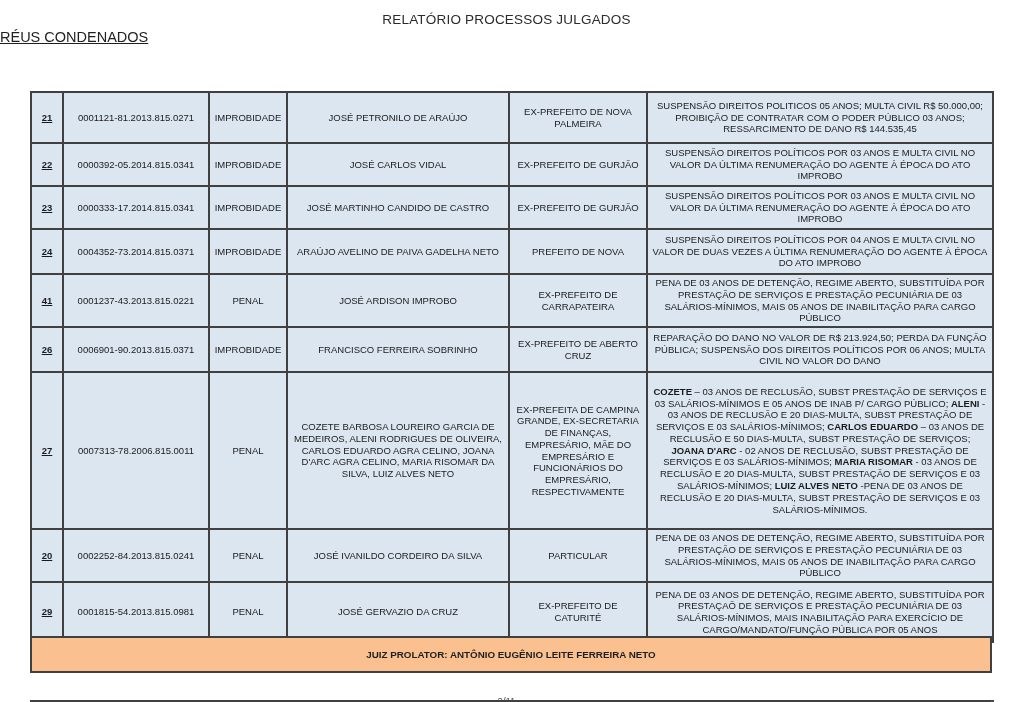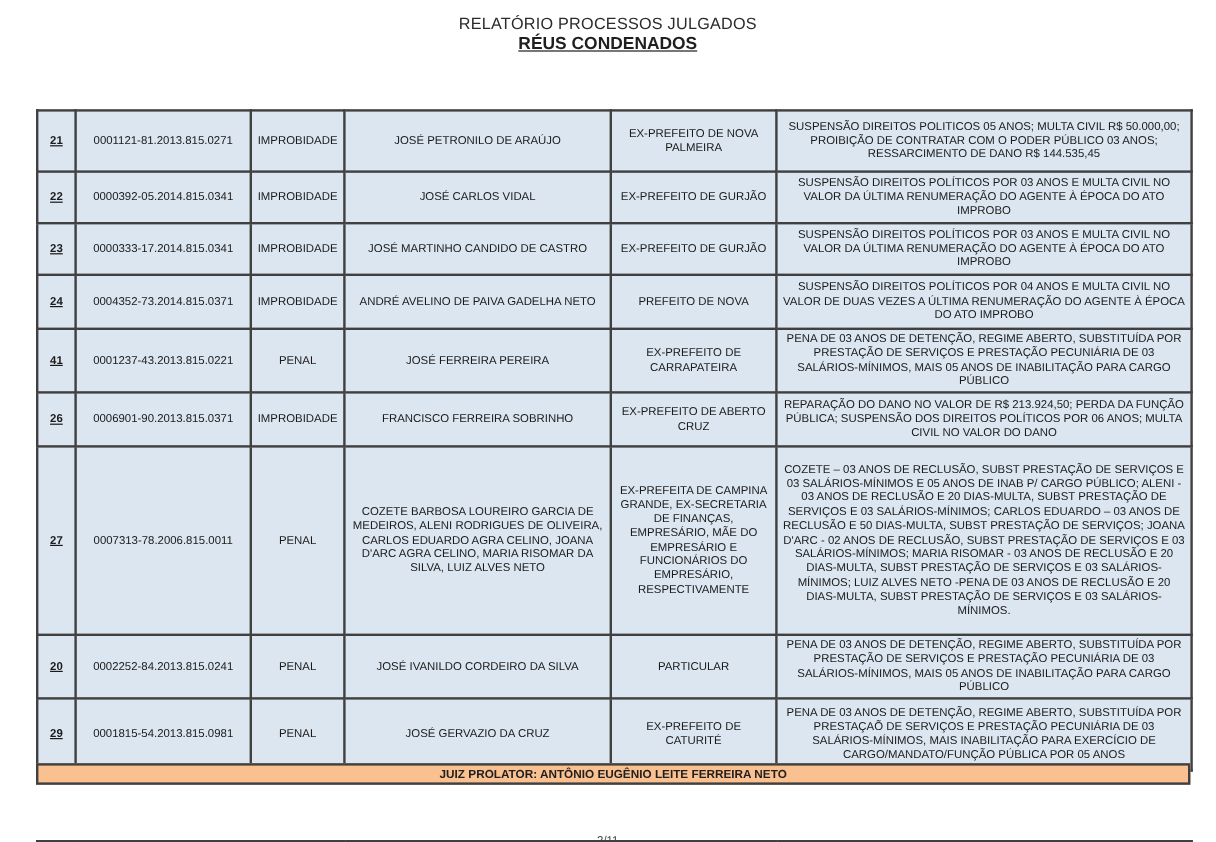--- a/index.html
+++ b/index.html
@@ -7,35 +7,35 @@
   .page {
     position:relative; width:1013px; height:702px; background:#ffffff;
     overflow:hidden; font-family:"Liberation Sans", sans-serif; color:#1a1a1a;border-radius:23px;
   }
   .title {
     position:absolute; top:12px; left:0; width:100%;
     text-align:center; font-size:13.5px; color:#2b2b2b; letter-spacing:0.2px;
   }
   .subtitle {
     position:absolute; top:29px; left:0; width:100%;
-    text-align:center; font-size:14.5px; font-weight:bold; text-decoration:underline; color:#1f1f1f;
+    text-align:left; font-size:14.5px; font-weight:normal; text-decoration:underline; color:#1f1f1f;
   }
   table.main {
     position:absolute; left:30px; top:91px; width:962px;
     border-collapse:collapse; table-layout:fixed;
   }
   table.main td {
     border:2px solid #404040; background:#dce6f1;
     text-align:center; vertical-align:middle;
     font-size:9.5px; line-height:1.24; padding:2px 4px; color:#1a1a1a;
   }
   td.c-item { font-weight:bold; font-size:10.5px;text-decoration:underline; }
-  td.c-sancao b { font-weight:normal;text-align:center; }
+  td.c-sancao b { font-weight:bold;text-align:center; }
   .band {
-    position:absolute; left:30px; top:636px; width:962px; height:18px;
+    position:absolute; left:30px; top:636px; width:962px; height:37px;
     background:#fac090; border:2px solid #404040;
     display:flex; align-items:center; justify-content:center;
     font-size:9.8px; font-weight:bold; color:#1f1f1f;
   }
   table.next {
     position:absolute; left:30px; top:700px; width:962px;
     border-collapse:collapse; table-layout:fixed;
   }
   table.next td {
     border:2px solid #404040; background:#dce6f1; height:20px;
@@ -86,29 +86,29 @@
         <td>0000333-17.2014.815.0341</td>
         <td>IMPROBIDADE</td>
         <td>JOSÉ MARTINHO CANDIDO DE CASTRO</td>
         <td>EX-PREFEITO DE GURJÃO</td>
         <td class="c-sancao">SUSPENSÃO DIREITOS POLÍTICOS POR 03 ANOS E MULTA CIVIL NO VALOR DA ÚLTIMA RENUMERAÇÃO DO AGENTE À ÉPOCA DO ATO IMPROBO</td>
       </tr>
       <tr style="height:45px">
         <td class="c-item">24</td>
         <td>0004352-73.2014.815.0371</td>
         <td>IMPROBIDADE</td>
-        <td>ANDRÉ AVELINO DE PAIVA GADELHA NETO</td>
+        <td>ARAÚJO AVELINO DE PAIVA GADELHA NETO</td>
         <td>PREFEITO DE NOVA</td>
         <td class="c-sancao">SUSPENSÃO DIREITOS POLÍTICOS POR 04 ANOS E MULTA CIVIL NO VALOR DE DUAS VEZES A ÚLTIMA RENUMERAÇÃO DO AGENTE À ÉPOCA DO ATO IMPROBO</td>
       </tr>
       <tr style="height:43px">
         <td class="c-item">41</td>
         <td>0001237-43.2013.815.0221</td>
         <td>PENAL</td>
-        <td>JOSÉ FERREIRA PEREIRA</td>
+        <td>JOSÉ ARDISON IMPROBO</td>
         <td>EX-PREFEITO DE CARRAPATEIRA</td>
         <td class="c-sancao">PENA DE 03 ANOS DE DETENÇÃO, REGIME ABERTO, SUBSTITUÍDA POR PRESTAÇÃO DE SERVIÇOS E PRESTAÇÃO PECUNIÁRIA DE 03 SALÁRIOS-MÍNIMOS, MAIS 05 ANOS DE INABILITAÇÃO PARA CARGO PÚBLICO</td>
       </tr>
       <tr style="height:45px">
         <td class="c-item">26</td>
         <td>0006901-90.2013.815.0371</td>
         <td>IMPROBIDADE</td>
         <td>FRANCISCO FERREIRA SOBRINHO</td>
         <td>EX-PREFEITO DE ABERTO CRUZ</td>
         <td class="c-sancao">REPARAÇÃO DO DANO NO VALOR DE R$ 213.924,50; PERDA DA FUNÇÃO PÚBLICA; SUSPENSÃO DOS DIREITOS POLÍTICOS POR 06 ANOS; MULTA CIVIL NO VALOR DO DANO</td>

